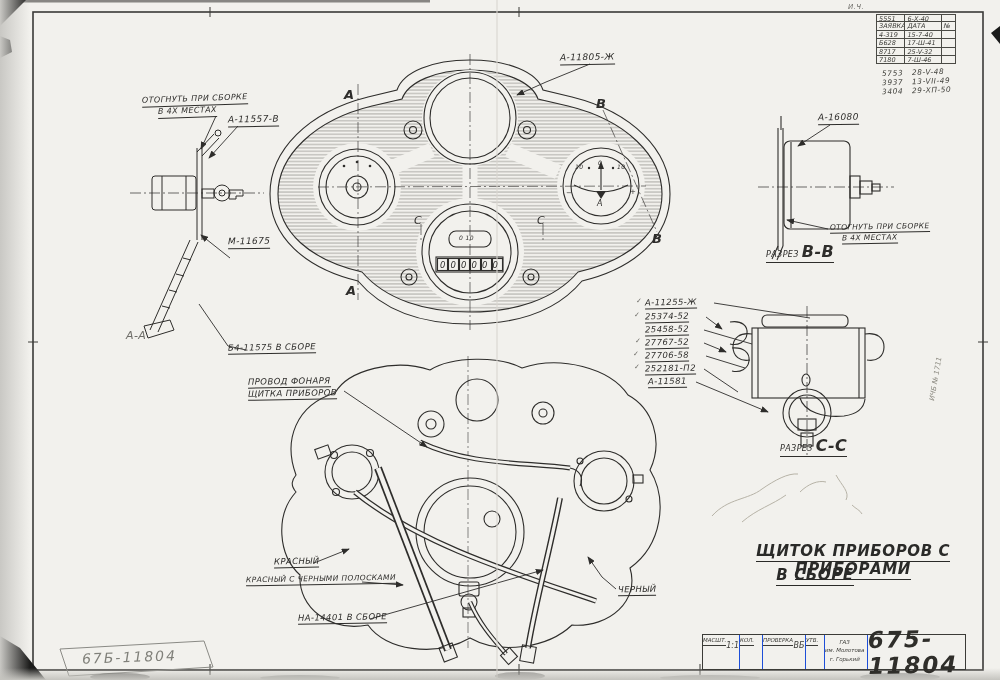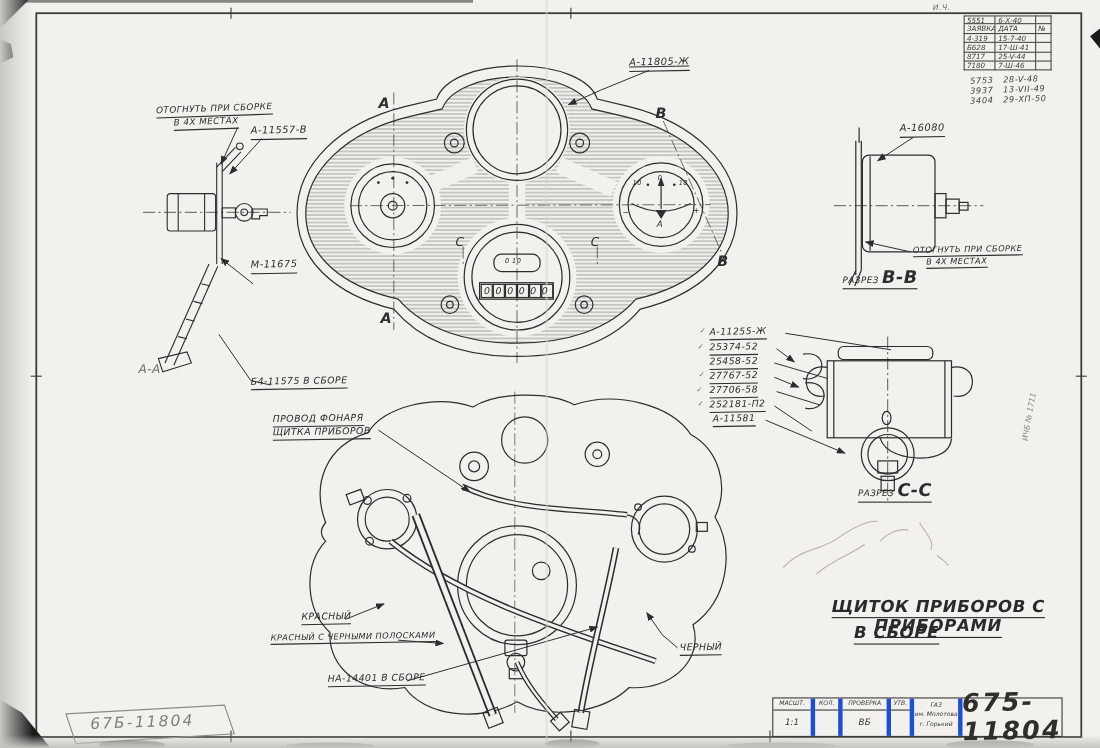--- a/index.html
+++ b/index.html
@@ -29,21 +29,21 @@
   .rrow span{border:0.7px solid #4a4a45;border-top:none;padding-left:2px;overflow:hidden;}
   .rrow:first-child span{border-top:0.7px solid #4a4a45;}
   .rrow span+span{border-left:none;}
   .rc1{width:32px;} .rc2{width:42px;} .rc3{width:14px;}
   .hw{position:absolute;color:#44443f;font-style:italic;font-size:7.5px;
       letter-spacing:.5px;transform:rotate(-2deg);}
   .hw b{display:inline-block;width:30px;font-weight:normal;}
   
   .tb{position:absolute;left:702px;top:634px;width:262px;height:34px;display:flex;
       border:1.3px solid #3b3b37;color:#3a3a36;}
-  .tbc{border-right:4px solid #1d4ed8;display:flex;flex-direction:column;}
+  .tbc{border-right:1px solid #1d4ed8;display:flex;flex-direction:row;}
   .tbh{font-size:5.5px;font-style:italic;text-align:center;border-bottom:0.8px solid #3b3b37;
        height:10px;line-height:10px;overflow:hidden;}
   .tbv{flex:1;font-size:8px;font-style:italic;text-align:center;line-height:22px;}
   .fact{font-size:5.5px;font-style:italic;text-align:center;line-height:1.5;padding-top:3px;}
   .dnum{flex:1;display:flex;align-items:center;justify-content:center;
         font-size:23px;font-weight:bold;font-style:italic;letter-spacing:2px;
         color:#2f2e2a;transform:rotate(-1.2deg);}
   .stamp-txt{position:absolute;left:82px;top:649px;font-size:14px;font-style:italic;
         color:#80807a;letter-spacing:2px;transform:rotate(-2deg);}
   .edge-note{position:absolute;left:928px;top:400px;font-size:7px;font-style:italic;
@@ -306,21 +306,21 @@
 
   <div class="crease"></div>
   <div class="shade" style="left:0;top:0;bottom:0;width:30px;height:680px;background:linear-gradient(90deg,#c9c8c4,rgba(242,241,237,0));"></div>
   <div class="shade" style="left:0;bottom:0;top:668px;width:1000px;height:12px;background:linear-gradient(0deg,#c5c4bf,rgba(242,241,237,0));"></div>
 
   <div class="lbl u f8 rm2" style="left:142px;top:95px;">ОТОГНУТЬ ПРИ СБОРКЕ</div>
   <div class="lbl u f8 rm2" style="left:158px;top:107px;">В 4Х МЕСТАХ</div>
   <div class="lbl u rm1" style="left:228px;top:115px;">А-11557-В</div>
   <div class="lbl u rm1" style="left:228px;top:237px;">М-11675</div>
   <div class="lbl u f85 rm1" style="left:228px;top:343px;">Б4-11575 В СБОРЕ</div>
-  <div class="lbl u rm1" style="left:572px;top:53px;text-decoration:underline;">А-11805-Ж</div>
+  <div class="lbl u rm1" style="left:560px;top:53px;">А-11805-Ж</div>
   <div class="lbl f13" style="left:344px;top:88px;">А</div>
   <div class="lbl f13" style="left:346px;top:284px;">А</div>
   <div class="lbl f13" style="left:596px;top:97px;">В</div>
   <div class="lbl f13" style="left:652px;top:232px;">В</div>
   <div class="lbl f11" style="left:414px;top:215px;">С</div>
   <div class="lbl f11" style="left:537px;top:215px;">С</div>
   <div class="lbl f11 faint" style="left:126px;top:330px;">А-А</div>
 
   <div class="lbl f6" style="left:575px;top:164px;">10</div>
   <div class="lbl f6" style="left:598px;top:160px;">0</div>
@@ -390,21 +390,21 @@
         <span class="rc2">15-7-40</span>
         <span class="rc3"></span>
     </div>
     <div class="rrow">
       <span class="rc1">Б628</span>
         <span class="rc2">17-Ш-41</span>
         <span class="rc3"></span>
     </div>
     <div class="rrow">
       <span class="rc1">8717</span>
-        <span class="rc2">25-V-44</span>
+        <span class="rc2">25-V-32</span>
         <span class="rc3"></span>
     </div>
     <div class="rrow">
       <span class="rc1">7180</span>
         <span class="rc2">7-Ш-46</span>
         <span class="rc3"></span>
     </div>
   </div>
   <div class="hw" style="left:882px;top:68px;"><b>5753</b><span>28-V-48</span></div>
   <div class="hw" style="left:882px;top:77px;"><b>3937</b><span>13-VII-49</span></div>

